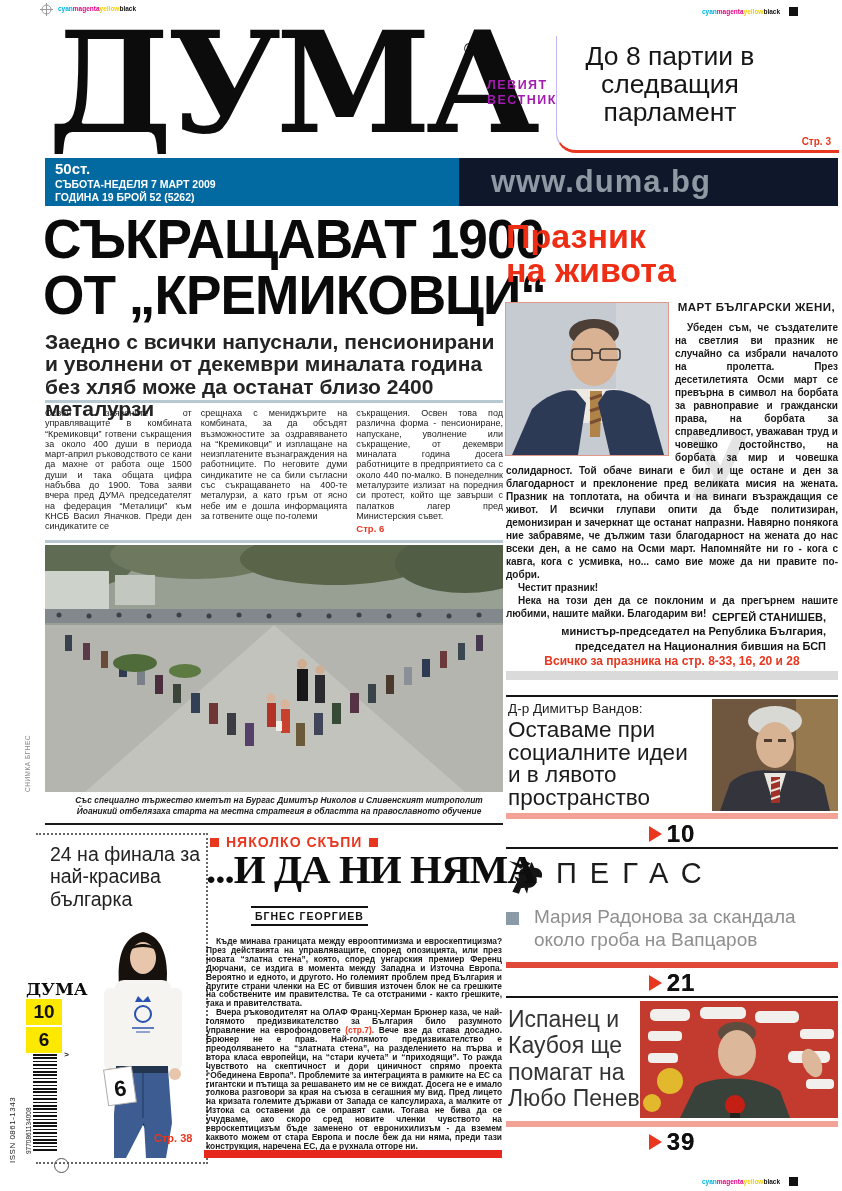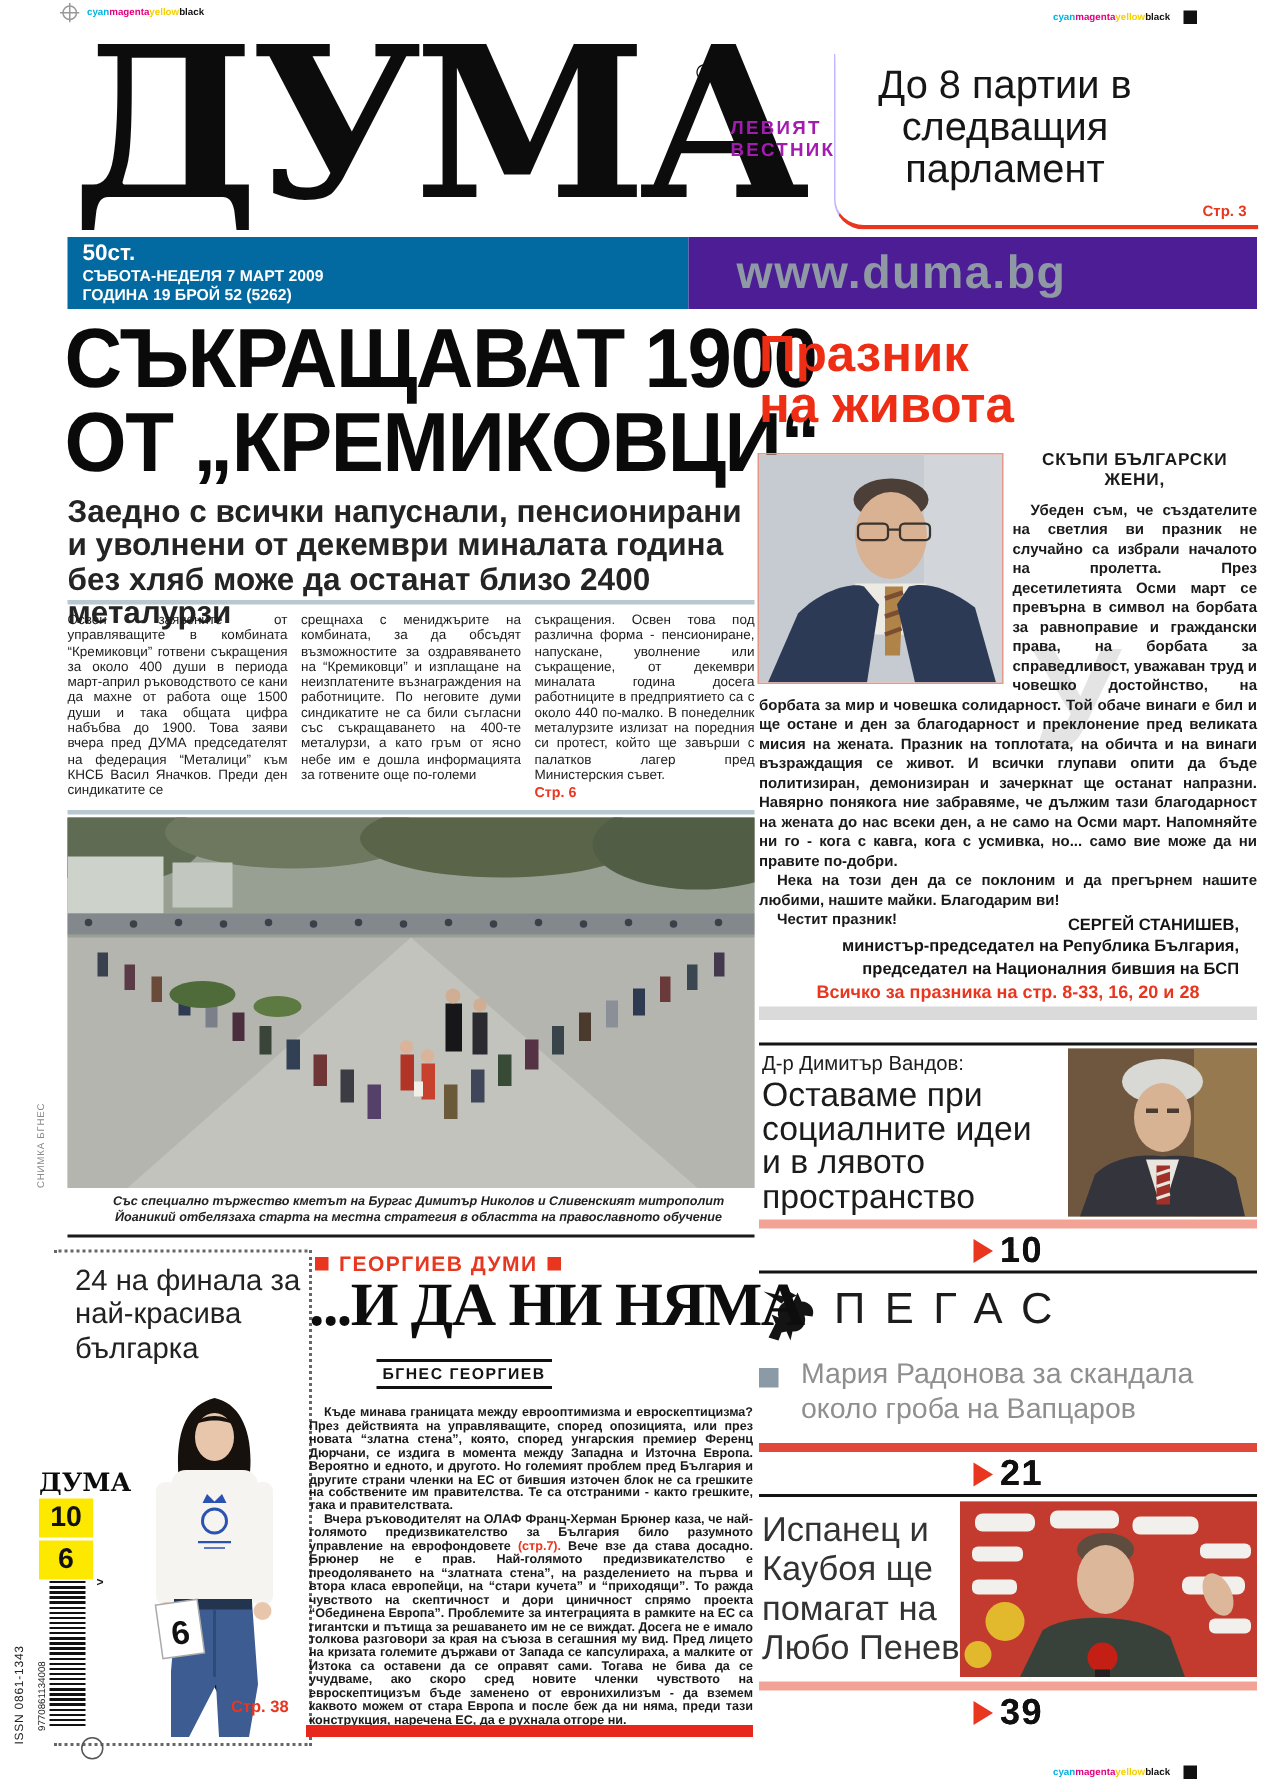--- a/index.html
+++ b/index.html
@@ -24,21 +24,21 @@
              border-left:1px solid #c4b5fd;border-bottom:3px solid #e8361f;
              border-bottom-left-radius:20px;text-align:center;}
   #teasertext{left:18px;top:6px;width:190px;font-size:26.5px;line-height:1.06;color:#161616;}
   #teaserpage{right:8px;bottom:3px;font-size:10px;font-weight:700;color:#e8361f;position:absolute;}
 
   
   #datebar-left{left:45px;top:158px;width:414px;height:48px;background:#0369a1;color:#fff;
                 padding:3px 0 0 10px;box-sizing:border-box;}
   #price{font-size:15px;font-weight:700;line-height:1.1;}
   .datesmall{font-size:10.5px;font-weight:700;line-height:1.25;}
-  #datebar-right{left:459px;top:158px;width:379px;height:48px;background:#4c1d95;}
+  #datebar-right{left:459px;top:158px;width:379px;height:48px;background:#0f172a;}
   #website{left:32px;top:6px;font-size:31px;font-weight:700;color:#8e99a4;letter-spacing:1px;}
 
   
   #leadhead{left:43px;top:211px;font-size:56px;line-height:1.0;font-weight:700;
             letter-spacing:-1px;color:#0a0a0a;transform:scaleX(0.95);transform-origin:left top;white-space:nowrap;}
   #subhead{left:45px;top:331px;width:458px;font-size:21px;line-height:1.07;font-weight:700;color:#242424;}
   .bluerule{height:3px;background:#b7c8d0;}
   #cols{left:45px;top:408px;width:458px;height:130px;display:flex;gap:9px;}
   .col{flex:1;font-size:9px;line-height:10.3px;text-align:justify;color:#1c1c1c;}
   #leadpage{display:block;color:#e8361f;font-weight:700;font-size:9.5px;margin-top:3px;}
@@ -261,24 +261,24 @@
         <line x1="86" y1="50" x2="94" y2="50" stroke="#3a332e" stroke-width="1.5"></line>
         <polygon points="64,86 112,86 102,120 76,120" fill="#eceae2"></polygon>
         <polygon points="84,88 96,88 94,134 84,134" fill="#b08448"></polygon>
         <line x1="84" y1="96" x2="96" y2="92" stroke="#7a4e33" stroke-width="3"></line>
         <line x1="84" y1="108" x2="96" y2="104" stroke="#7a4e33" stroke-width="3"></line>
         <line x1="84" y1="120" x2="95" y2="116" stroke="#7a4e33" stroke-width="3"></line>
         <path d="M6,152 L26,106 C42,90 62,85 70,88 L80,100 L72,152 Z" fill="#2c3a55"></path>
         <path d="M158,152 L144,102 C126,88 110,85 100,88 L92,100 L104,152 Z" fill="#2c3a55"></path>
       </svg>
     </div>
-    <div class="salut">СКЪПИ БЪЛГАРСКИ ЖЕНИ,</div>
+    <div class="salut">МАРТ БЪЛГАРСКИ ЖЕНИ,</div>
     <p>Убеден съм, че създателите на светлия ви празник не случайно са избрали началото на пролетта. През десетилетията Осми март се превърна в символ на борбата за равноправие и граждански права, на борбата за справедливост, уважаван труд и човешко достойнство, на борбата за мир и човешка солидарност. Той обаче винаги е бил и ще остане и ден за благодарност и преклонение пред великата мисия на жената. Празник на топлотата, на обичта и на винаги възраждащия се живот. И всички глупави опити да бъде политизиран, демонизиран и зачеркнат ще останат напразни. Навярно понякога ние забравяме, че дължим тази благодарност на жената до нас всеки ден, а не само на Осми март. Напомняйте ни го - кога с кавга, кога с усмивка, но... само вие може да ни правите по-добри.</p>
+    <p>Честит празник!</p>
     <p>Нека на този ден да се поклоним и да прегърнем нашите любими, нашите майки. Благодарим ви!</p>
-    <p>Честит празник!</p>
   </div>
   <div class="abs" id="signature">
     <div>СЕРГЕЙ СТАНИШЕВ,</div>
     <div>министър-председател на Република България,</div>
     <div>председател на Националния бившия на БСП</div>
   </div>
   <div class="abs" id="announce">Всичко за празника на стр. 8-33, 16, 20 и 28</div>
   <div class="abs" id="graybar"></div>
   <div class="abs blackline" style="left:506px;top:695px;width:332px;"></div>
 
@@ -391,21 +391,21 @@
     <span id="bcnum">9770861134008</span>
     <div id="bars"></div>
     <span id="bcmark">&gt;</span>
   </div>
   <div class="abs" id="beautypage">Стр. 38</div>
   <div class="abs" id="issn">ISSN 0861-1343</div>
   <div class="abs" id="recyc"></div>
 
   <div class="abs" id="oplabel">
     <span class="redsq"></span>
-    <span id="oplabeltext">ГЕОРГИЕВ ДУМИ</span>
+    <span id="oplabeltext">НЯКОЛКО СКЪПИ</span>
     <span class="redsq"></span>
   </div>
   <div class="abs" id="ophead">...И ДА НИ НЯМА</div>
   <div class="abs" id="opauthor">БГНЕС ГЕОРГИЕВ</div>
   <div class="abs" id="opbody">
     <p>Къде минава границата между еврооптимизма и евроскептицизма? През действията на управляващите, според опозицията, или през новата “златна стена”, която, според унгарския премиер Ференц Дюрчани, се издига в момента между Западна и Източна Европа. Вероятно и едното, и другото. Но големият проблем пред България и другите страни членки на ЕС от бившия източен блок не са грешките на собствените им правителства. Те са отстраними - както грешките, така и правителствата.</p>
     <p><span>Вчера ръководителят на ОЛАФ Франц-Херман Брюнер каза, че най-голямото предизвикателство за България било разумното управление на еврофондовете </span><span class="redref">(стр.7).</span><span> Вече взе да става досадно. Брюнер не е прав. Най-голямото предизвикателство е преодоляването на “златната стена”, на разделението на първа и втора класа европейци, на “стари кучета” и “приходящи”. То ражда чувството на скептичност и дори циничност спрямо проекта “Обединена Европа”. Проблемите за интеграцията в рамките на ЕС са гигантски и пътища за решаването им не се виждат. Досега не е имало толкова разговори за края на съюза в сегашния му вид. Пред лицето на кризата големите държави от Запада се капсулираха, а малките от Изтока са оставени да се оправят сами. Тогава не бива да се учудваме, ако скоро сред новите членки чувството на евроскептицизъм бъде заменено от евронихилизъм - да вземем каквото можем от стара Европа и после беж да ни няма, преди тази конструкция, наречена ЕС, да е рухнала отгоре ни.</span></p>
   </div>
   <div class="abs" id="opredbar"></div>
 

